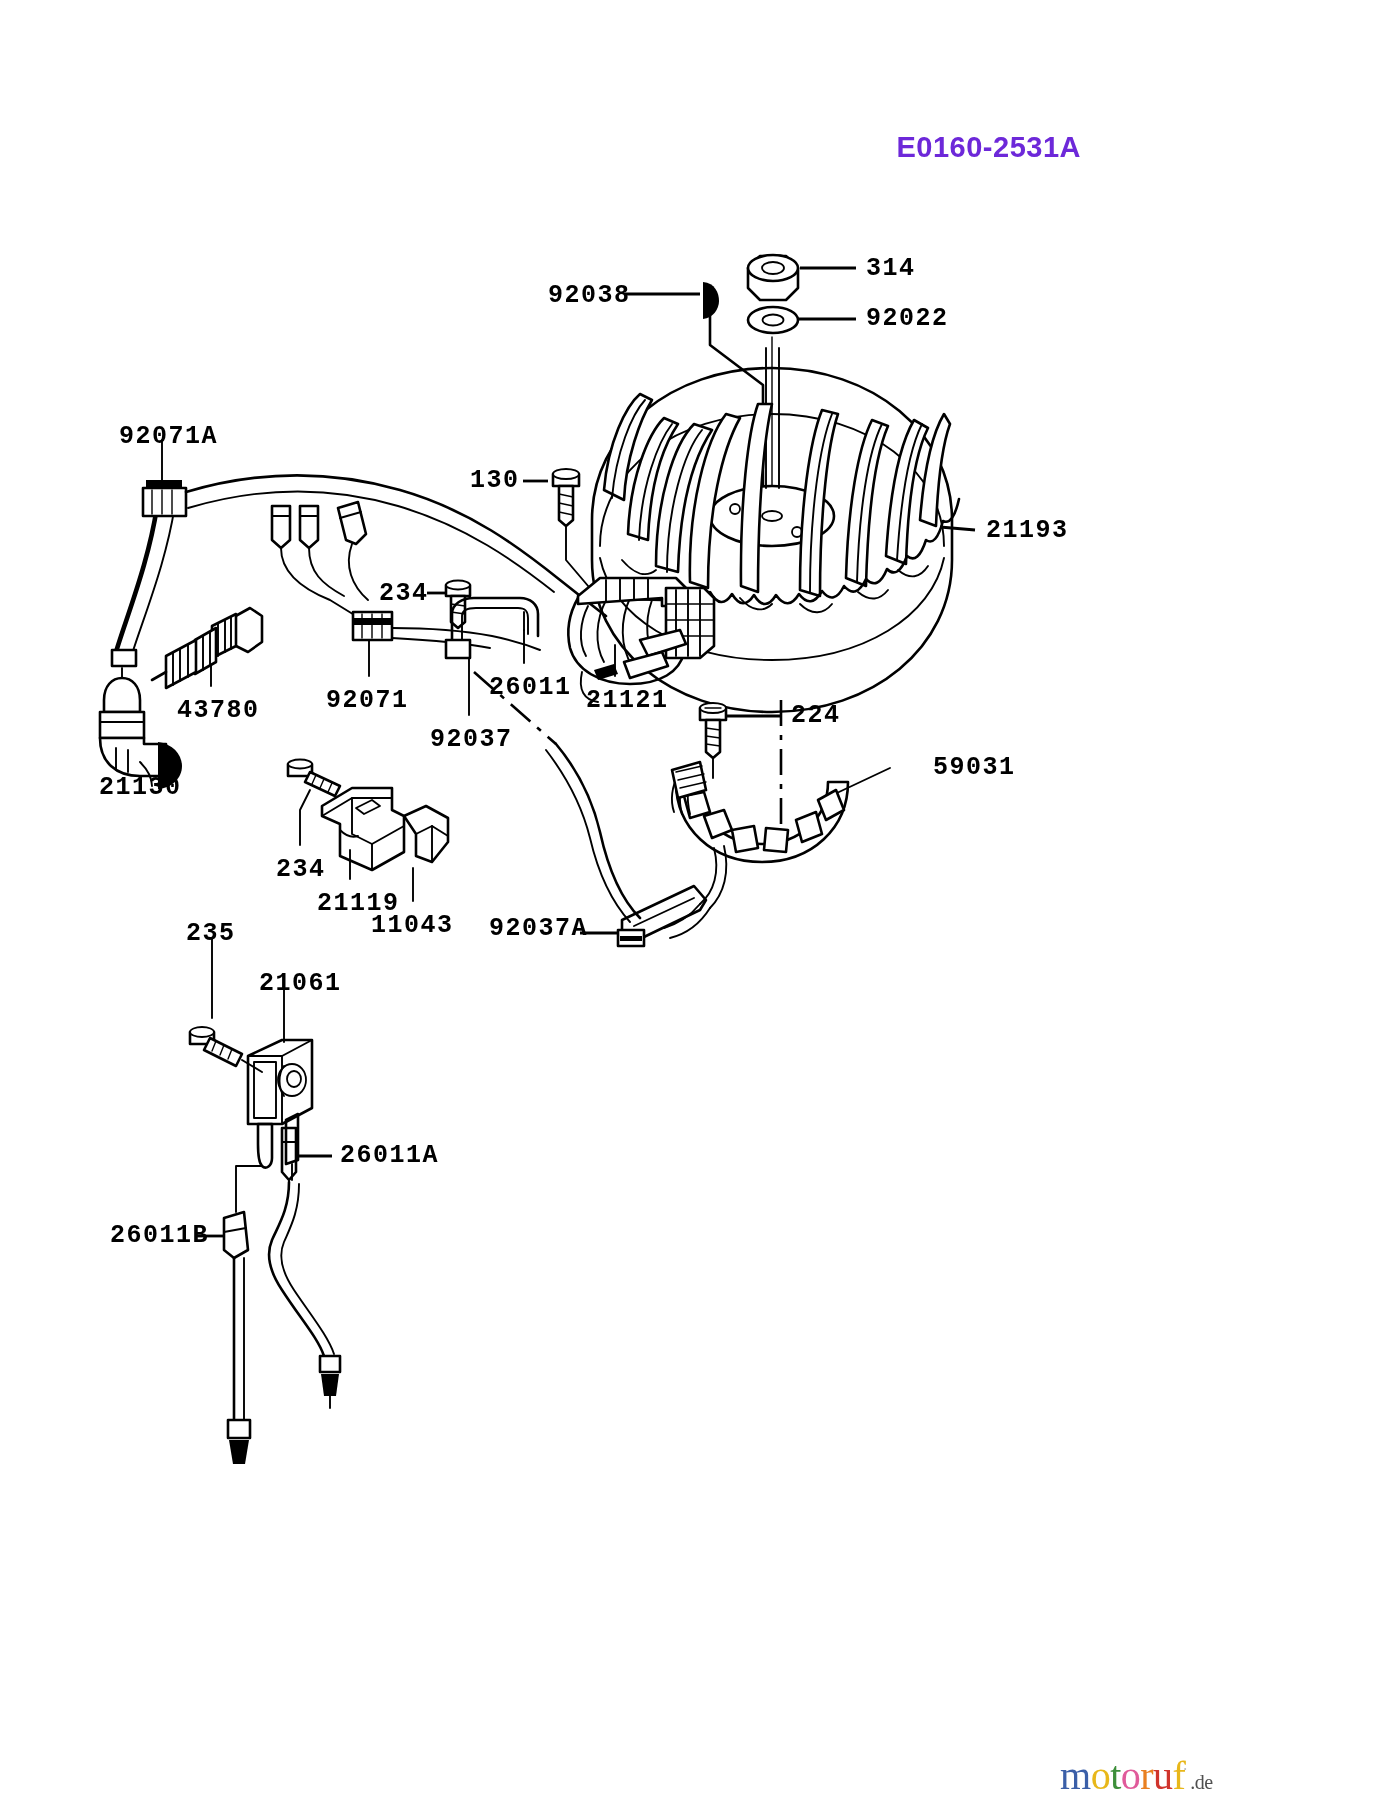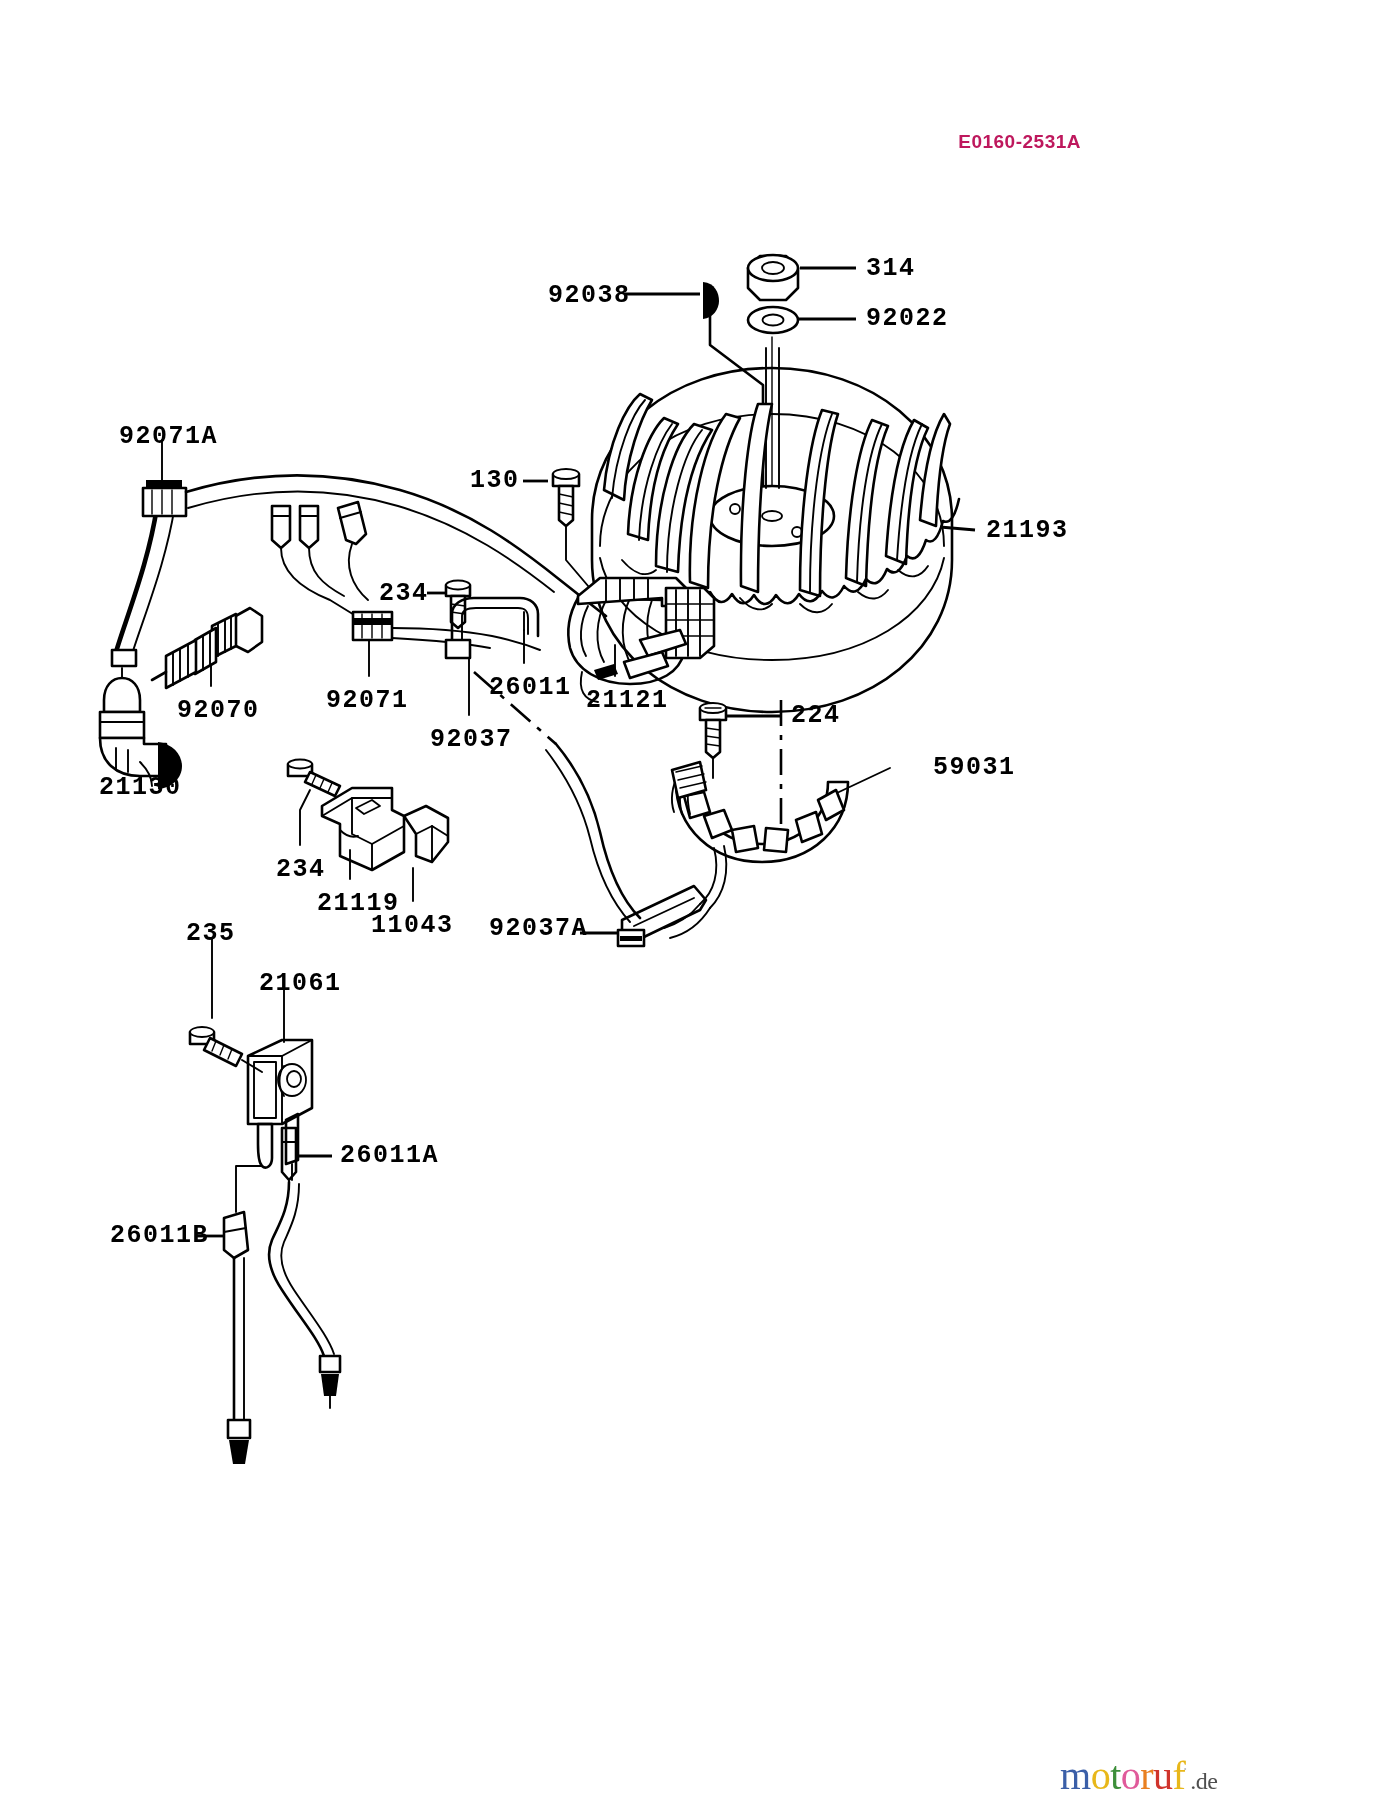--- a/index.html
+++ b/index.html
@@ -30,37 +30,37 @@
     color: #000000;
     white-space: nowrap;
     line-height: 1;
   }
   #drawing-code {
     position: absolute;
     right: 295px;
     top: 131px;
     font-family: "Liberation Sans", sans-serif;
     font-weight: bold;
-    font-size: 19px;
+    font-size: 29px;
     letter-spacing: 0.5px;
-    color: #be185d;
+    color: #6d28d9;
     white-space: nowrap;
   }
   #watermark {
     position: absolute;
     left: 1060px;
     top: 1752px;
     font-family: "Liberation Serif", serif;
     font-size: 40px;
     font-weight: 400;
     white-space: nowrap;
     letter-spacing: -0.5px;
   }
   #watermark .wm-de {
-    font-size: 24px;
+    font-size: 20px;
     color: #4f4f4f;
   }
   #watermark .dot {
     position: relative;
     top: -14px;
     left: -3px;
     font-size: 16px;
     color: #b8b8b8;
   }
 </style>
@@ -474,21 +474,21 @@
 
   </svg>
 
   <div class="part-label" style="left:866px; top:256px;">314</div>
   <div class="part-label" style="left:548px; top:283px;">92038</div>
   <div class="part-label" style="left:866px; top:306px;">92022</div>
   <div class="part-label" style="left:119px; top:424px;">92071A</div>
   <div class="part-label" style="left:470px; top:468px;">130</div>
   <div class="part-label" style="left:986px; top:518px;">21193</div>
   <div class="part-label" style="left:379px; top:581px;">234</div>
-  <div class="part-label" style="left:177px; top:698px;">92070</div>
+  <div class="part-label" style="left:177px; top:698px;">43780</div>
   <div class="part-label" style="left:326px; top:688px;">92071</div>
   <div class="part-label" style="left:489px; top:675px;">26011</div>
   <div class="part-label" style="left:586px; top:688px;">21121</div>
   <div class="part-label" style="left:791px; top:703px;">224</div>
   <div class="part-label" style="left:430px; top:727px;">92037</div>
   <div class="part-label" style="left:99px;  top:748px;margin-top:27px;">21130</div>
   <div class="part-label" style="left:901px; top:755px;margin-left:32px;">59031</div>
   <div class="part-label" style="left:276px; top:857px;">234</div>
   <div class="part-label" style="left:317px; top:891px;">21119</div>
   <div class="part-label" style="left:371px; top:913px;">11043</div>

